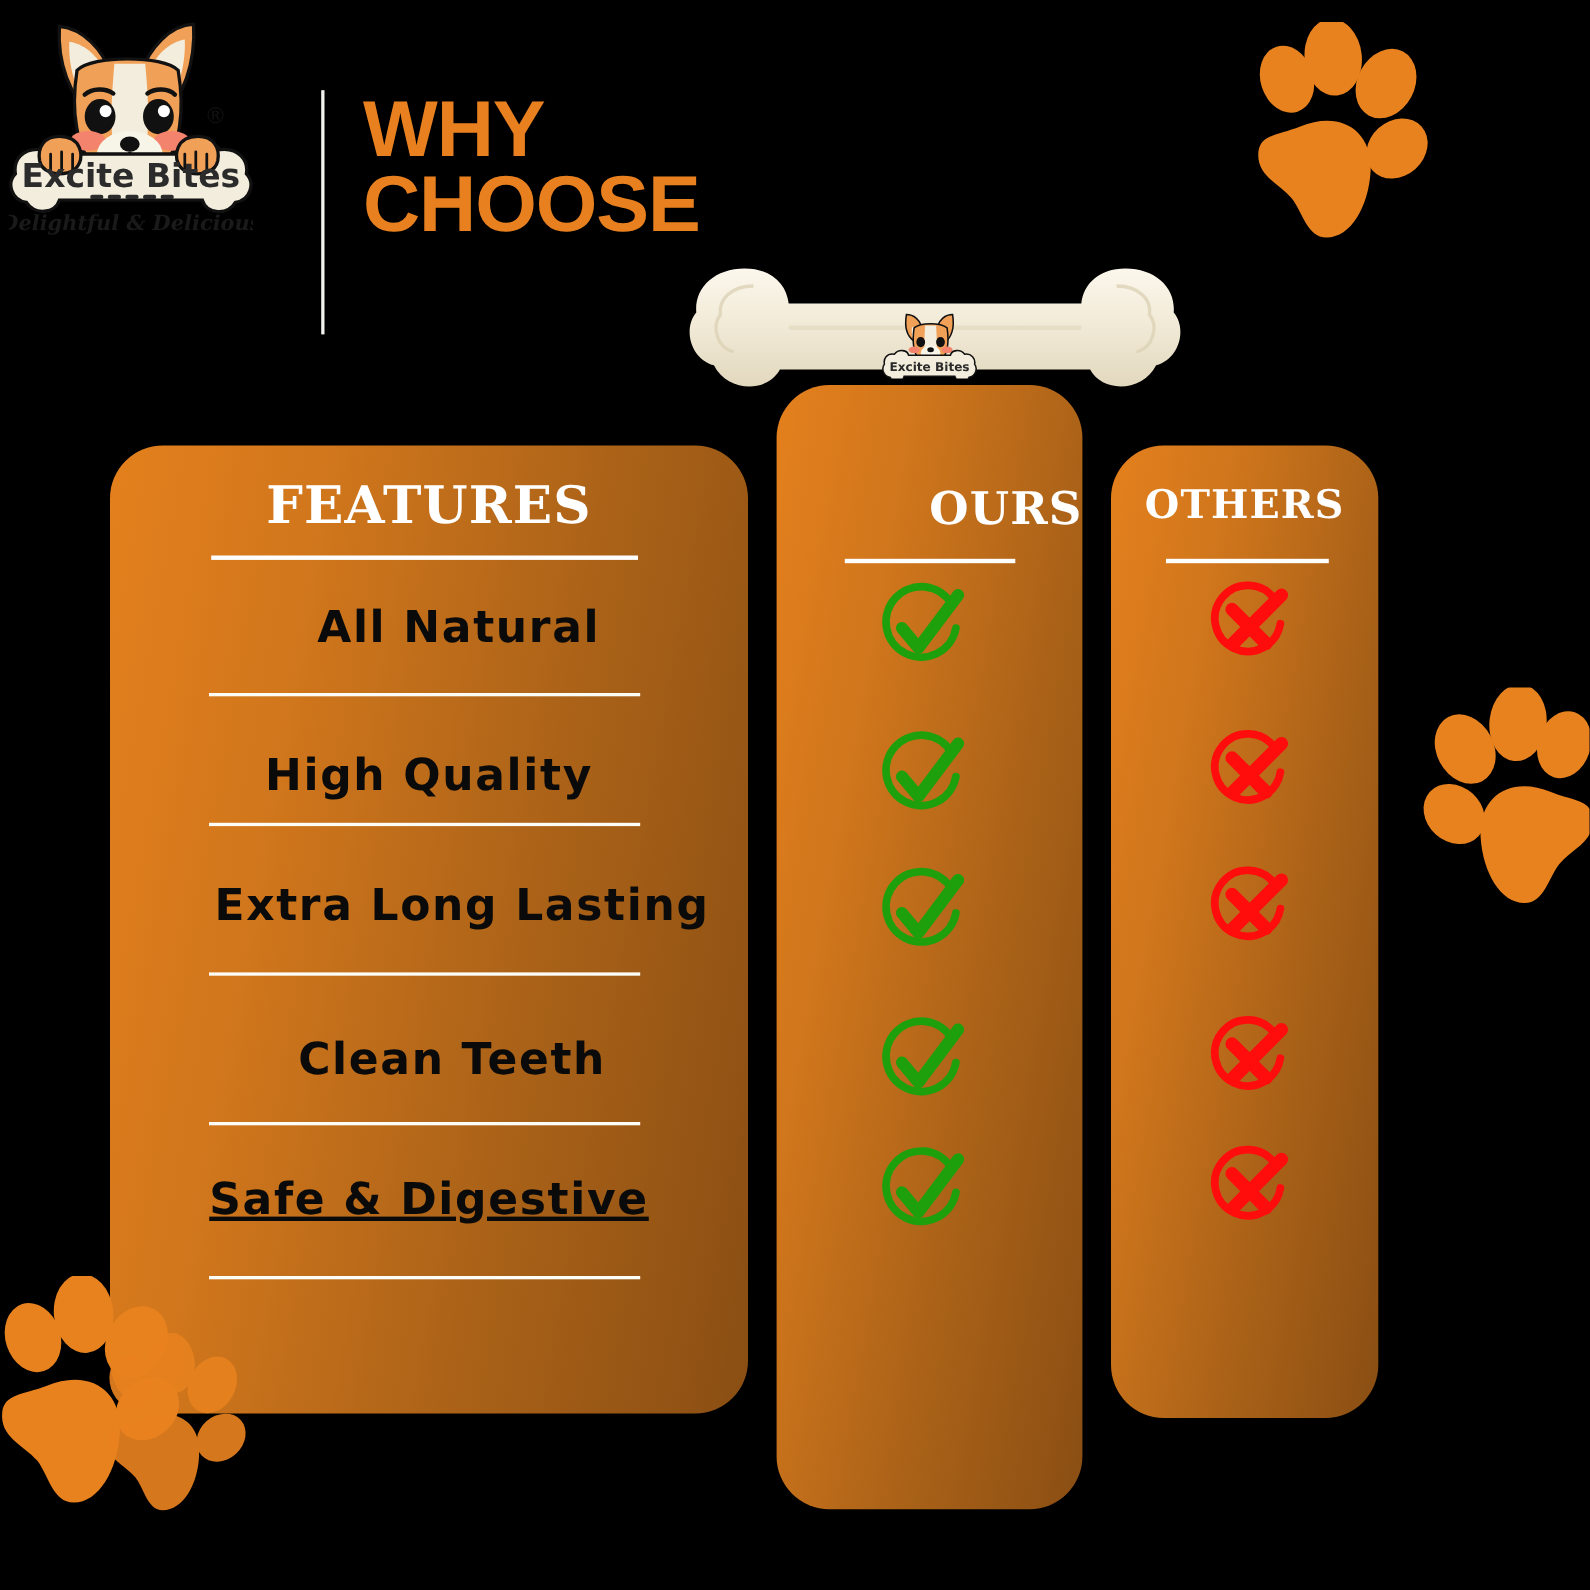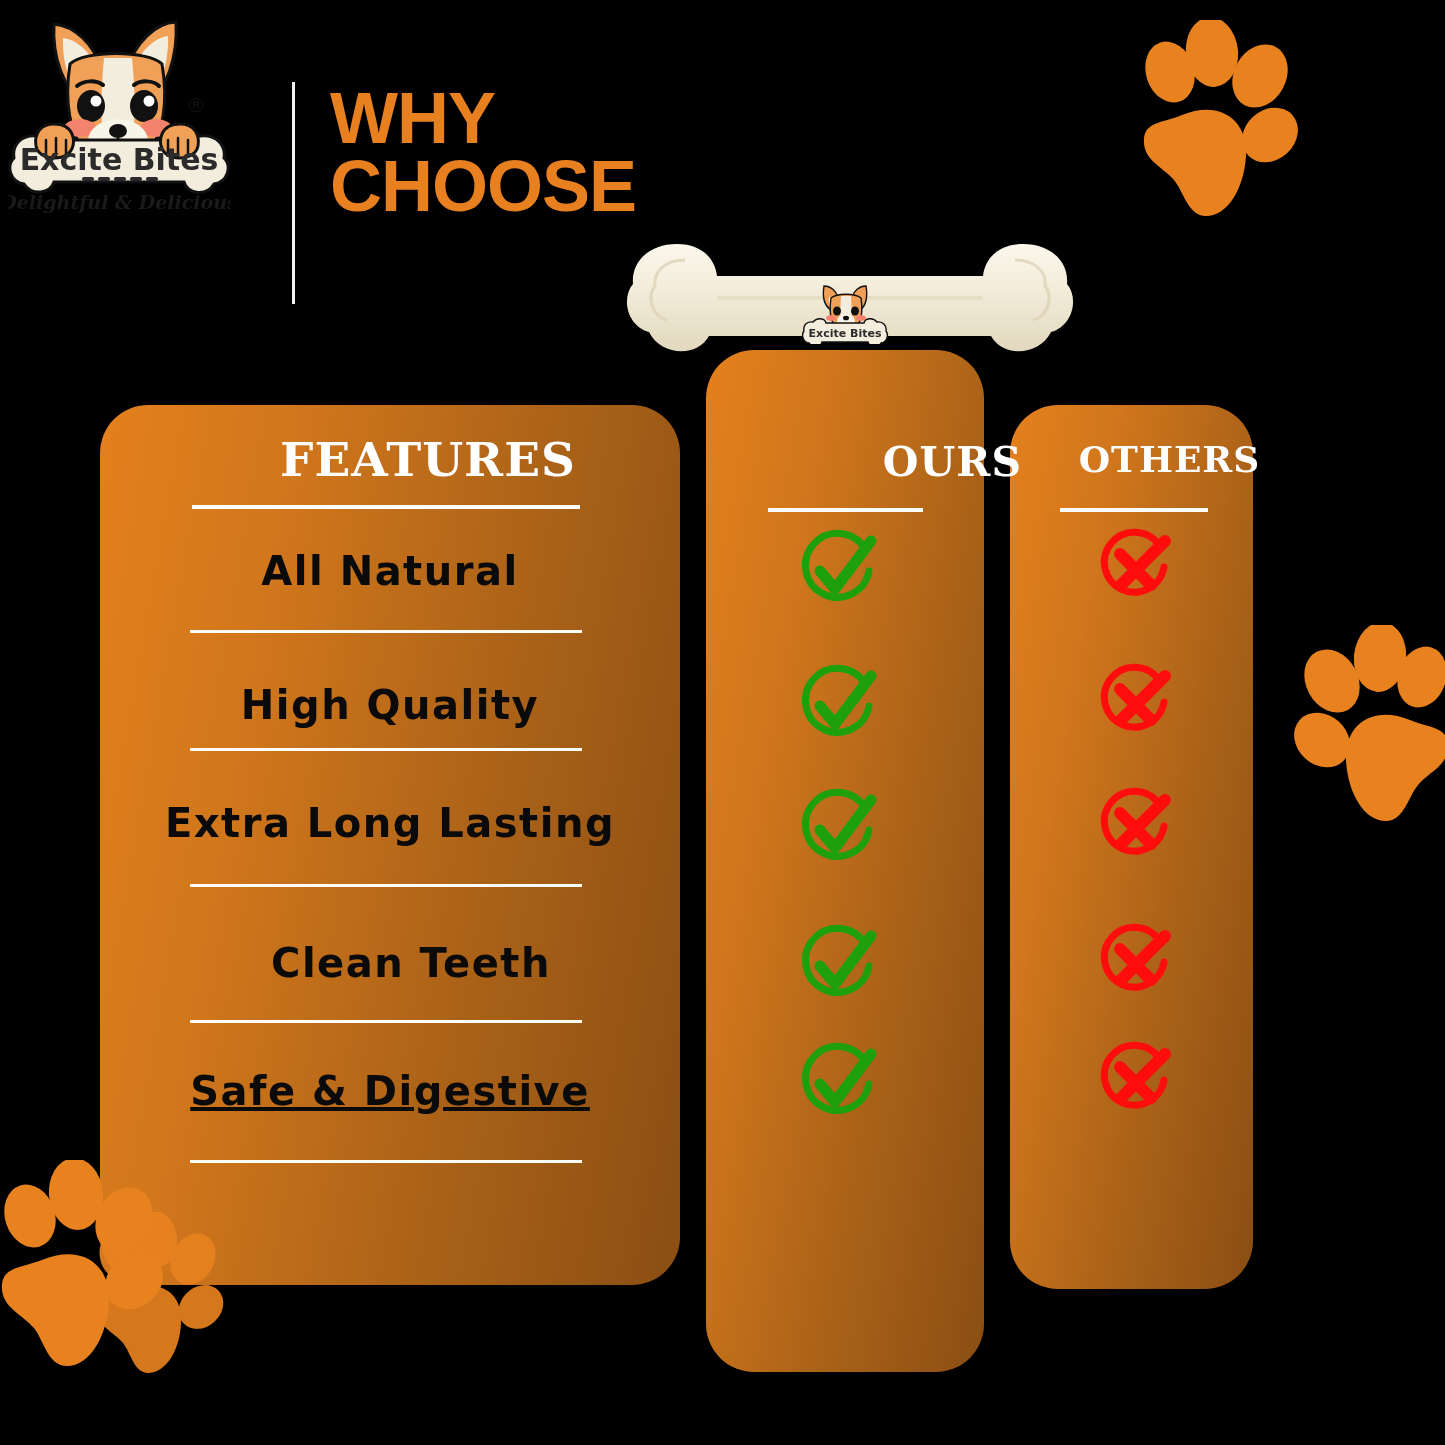--- a/index.html
+++ b/index.html
@@ -44,21 +44,20 @@
   #card-ours{left:706px;top:350px;width:278px;height:1022px;}
   #card-others{left:1010px;top:405px;width:243px;height:884px;}
 
   .col-head{
     position:absolute;left:0;right:0;
     text-align:center;
     color:#ffffff;
     font-family:"DejaVu Serif", serif;
     font-weight:bold;
     letter-spacing:1px;
-    margin-left:38px;
   }
   #head-features{top:432px;font-size:47px;}
   #head-ours{top:438px;font-size:41px;}
   #head-others{top:438px;font-size:36px;}
 
   .head-rule{position:absolute;height:4px;background:#ffffff;}
   #rule-features{left:192px;top:505px;width:388px;}
   #rule-ours{left:768px;top:508px;width:155px;}
   #rule-others{left:1060px;top:508px;width:148px;}
 
@@ -211,21 +210,21 @@
 
   <div class="col-head" id="head-features" style="left:100px;width:580px;">FEATURES</div>
   <div class="head-rule" id="rule-features"></div>
 
   <div class="col-head" id="head-ours" style="left:706px;width:278px;text-align:right;">OURS</div>
   <div class="head-rule" id="rule-ours"></div>
 
   <div class="col-head" id="head-others" style="left:1010px;width:243px;">OTHERS</div>
   <div class="head-rule" id="rule-others"></div>
 
-  <div class="feat" style="top:548px;">All Natural</div>
+  <div class="feat" style="top:548px;margin-left:27px;">All Natural</div>
   <div class="rowrule" style="top:630px;"></div>
   <div class="mark" style="left:795px;top:527px;">
     <svg viewBox="0 0 84 84" xmlns="http://www.w3.org/2000/svg">
       <path d="M70 22 A32 32 0 1 0 74 44" fill="none" stroke="#1EA00C" stroke-width="7" stroke-linecap="round"></path>
       <path d="M25 44 L40 62 L76 14" fill="none" stroke="#1EA00C" stroke-width="11" stroke-linecap="round" stroke-linejoin="round"></path>
     </svg>
   </div>
   <div class="mark" style="left:1093px;top:527px;">
     <svg viewBox="0 0 84 84" xmlns="http://www.w3.org/2000/svg">
       <path d="M66 18 A30 30 0 1 0 71 40" fill="none" stroke="#FF0D0D" stroke-width="7" stroke-linecap="round"></path>
@@ -243,21 +242,21 @@
     </svg>
   </div>
   <div class="mark" style="left:1093px;top:662px;">
     <svg viewBox="0 0 84 84" xmlns="http://www.w3.org/2000/svg">
       <path d="M66 18 A30 30 0 1 0 71 40" fill="none" stroke="#FF0D0D" stroke-width="7" stroke-linecap="round"></path>
       <path d="M27 27 L58 58" stroke="#FF0D0D" stroke-width="12" stroke-linecap="round"></path>
       <path d="M28 58 L72 14" stroke="#FF0D0D" stroke-width="12" stroke-linecap="round"></path>
     </svg>
   </div>
 
-  <div class="feat" style="top:800px;">Extra Long Lasting</div>
+  <div class="feat" style="top:800px;padding-left:30px;">Extra Long Lasting</div>
   <div class="rowrule" style="top:884px;"></div>
   <div class="mark" style="left:795px;top:786px;">
     <svg viewBox="0 0 84 84" xmlns="http://www.w3.org/2000/svg">
       <path d="M70 22 A32 32 0 1 0 74 44" fill="none" stroke="#1EA00C" stroke-width="7" stroke-linecap="round"></path>
       <path d="M25 44 L40 62 L76 14" fill="none" stroke="#1EA00C" stroke-width="11" stroke-linecap="round" stroke-linejoin="round"></path>
     </svg>
   </div>
   <div class="mark" style="left:1093px;top:786px;">
     <svg viewBox="0 0 84 84" xmlns="http://www.w3.org/2000/svg">
       <path d="M66 18 A30 30 0 1 0 71 40" fill="none" stroke="#FF0D0D" stroke-width="7" stroke-linecap="round"></path>

